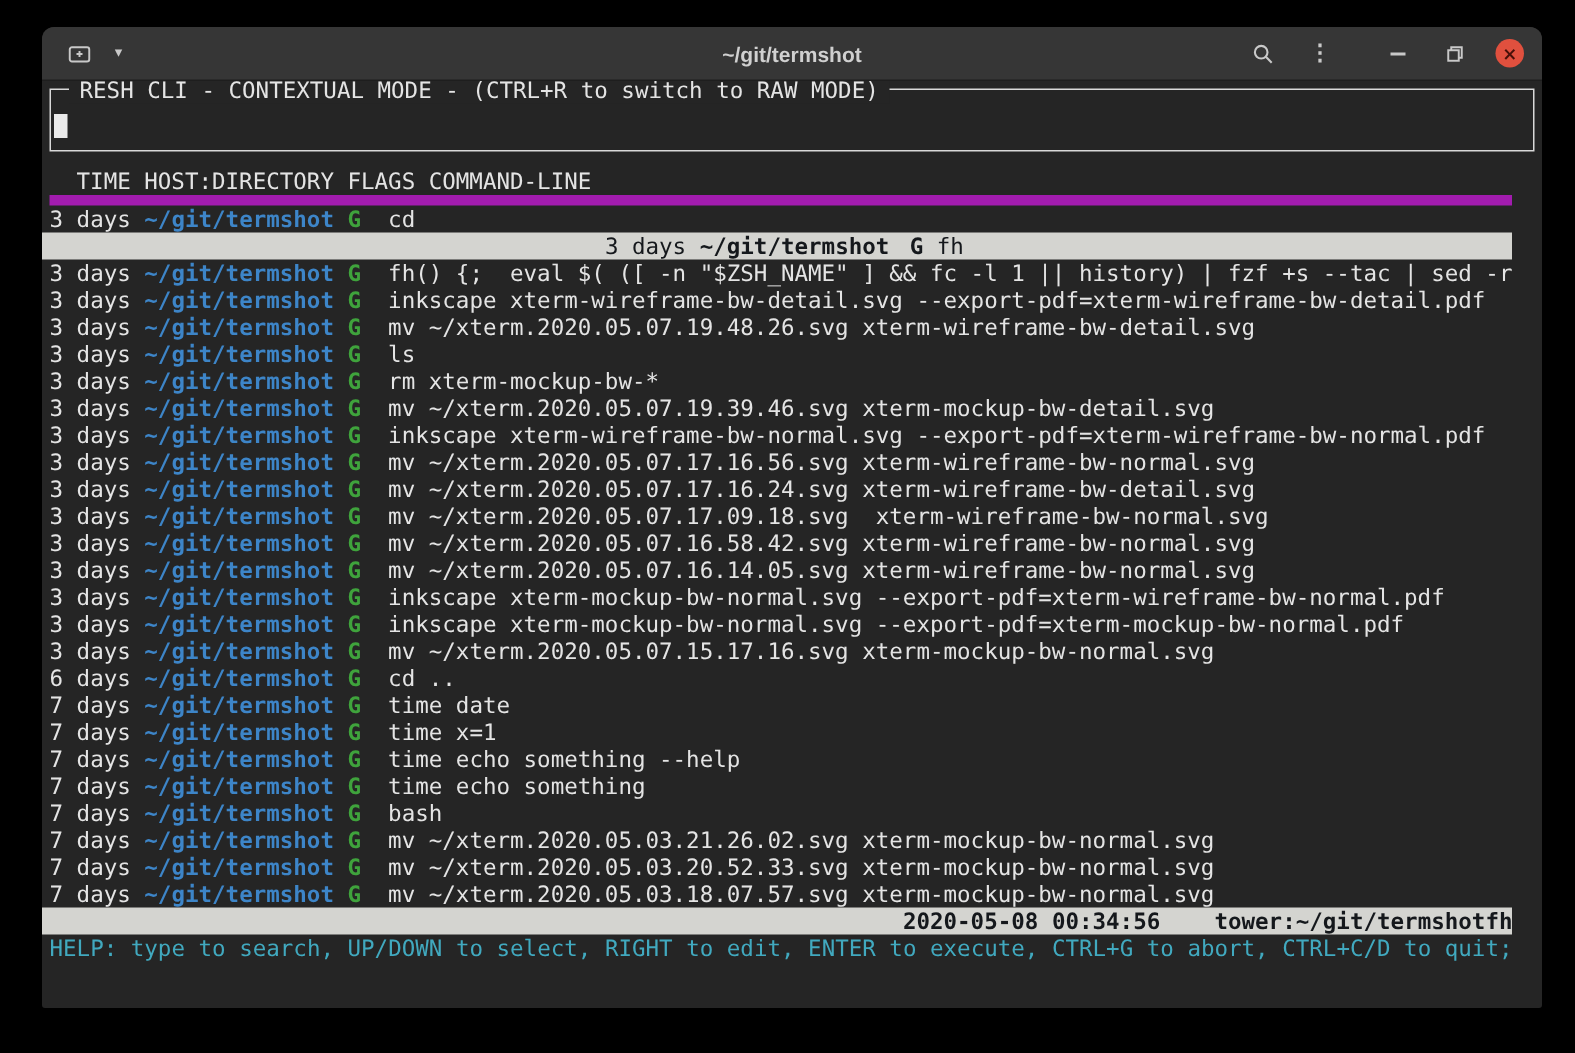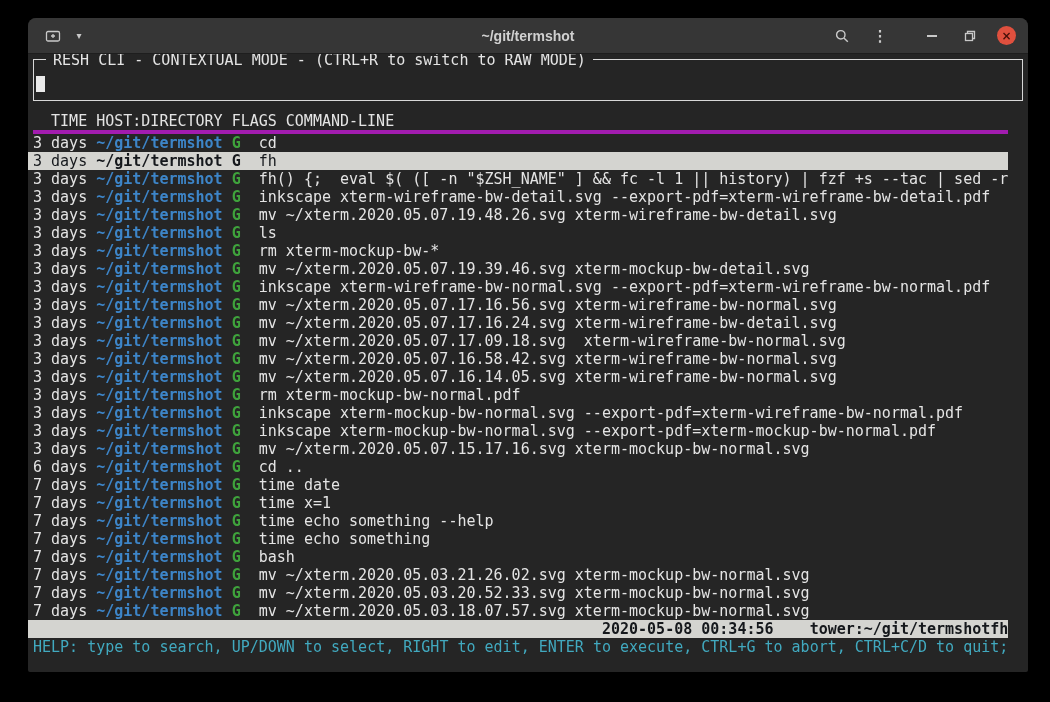--- a/index.html
+++ b/index.html
@@ -19,31 +19,31 @@
   .tb-btn.narrow{width:14px;}
   .chevron{font-size:10px;color:#c9c9c9;line-height:1;}
   .kebab{font-size:15px;color:#c9c9c9;font-weight:bold;line-height:1;}
   .win-controls{display:flex;align-items:center;gap:16px;margin-left:14px;}
   .min-bar{display:block;width:10px;height:2px;background:#c9c9c9;}
   .close-btn{width:19px;height:19px;border-radius:50%;background:var(--close-red);border:none;padding:0;color:#471009;font:bold 12px/18px "DejaVu Sans",sans-serif;text-align:center;display:flex;align-items:center;justify-content:center;}
   .terminal{position:absolute;left:0;right:0;top:36px;bottom:0;padding:5px 5px 0;font:15px/18px "DejaVu Sans Mono",monospace;color:var(--terminal-fg);overflow:hidden;border-radius:14px;}
   .resh-box{position:relative;height:40px;border:1px solid #d9d9d9;margin:0 0 11px;}
   .resh-legend{position:absolute;top:-9px;left:12px;padding:0 7px;background:var(--terminal-bg);white-space:pre;}
   .cursor-block{position:absolute;left:2px;top:16px;width:9px;height:16px;background:#eaeaea;}
-  .hist-header{height:18px;line-height:18px;white-space:pre;border-bottom:4px solid #a21caf;width:108ch;}
+  .hist-header{height:18px;line-height:18px;white-space:pre;border-bottom:7px solid #a21caf;width:108ch;}
   .h-time{display:inline-block;width:5ch;padding-left:2ch;}
   .h-dir{display:inline-block;width:15ch;}
   .h-flags{display:inline-block;width:6ch;}
   .h-cmd{display:inline-block;}
   .hrow{height:18px;line-height:18px;white-space:pre;}
   .hrow span{display:inline-block;vertical-align:top;}
   .r-time{width:7ch;}
   .r-dir{width:15ch;color:var(--dir-blue);font-weight:bold;}
   .r-flags{width:3ch;color:var(--flag-green);font-weight:bold;}
-  .hrow.selected{background:var(--selection-bg);}
+  .hrow.selected{background:var(--selection-bg);text-align:center;}
   .hrow.selected span{color:var(--selection-fg);}
   .fullcell{margin-left:-5px;padding-left:5px;width:108ch;}
   .status-bar{height:18px;line-height:18px;white-space:pre;background:var(--selection-bg);color:var(--selection-fg);font-weight:bold;text-align:right;}
   .s-ts{display:inline-block;width:27ch;padding-left:1ch;}
   .s-host{display:inline-block;width:24ch;}
   .help-line{height:18px;line-height:18px;white-space:pre;color:var(--help-cyan);}
 </style>
 </head>
 <body>
 
@@ -106,21 +106,20 @@
         <div class="hrow"><span class="r-time">3 days</span><span class="r-dir">~/git/termshot</span><span class="r-flags">G</span><span class="r-cmd">mv ~/xterm.2020.05.07.19.48.26.svg xterm-wireframe-bw-detail.svg</span></div>
         <div class="hrow"><span class="r-time">3 days</span><span class="r-dir">~/git/termshot</span><span class="r-flags">G</span><span class="r-cmd">ls</span></div>
         <div class="hrow"><span class="r-time">3 days</span><span class="r-dir">~/git/termshot</span><span class="r-flags">G</span><span class="r-cmd">rm xterm-mockup-bw-*</span></div>
         <div class="hrow"><span class="r-time">3 days</span><span class="r-dir">~/git/termshot</span><span class="r-flags">G</span><span class="r-cmd">mv ~/xterm.2020.05.07.19.39.46.svg xterm-mockup-bw-detail.svg</span></div>
         <div class="hrow"><span class="r-time">3 days</span><span class="r-dir">~/git/termshot</span><span class="r-flags">G</span><span class="r-cmd">inkscape xterm-wireframe-bw-normal.svg --export-pdf=xterm-wireframe-bw-normal.pdf</span></div>
         <div class="hrow"><span class="r-time">3 days</span><span class="r-dir">~/git/termshot</span><span class="r-flags">G</span><span class="r-cmd">mv ~/xterm.2020.05.07.17.16.56.svg xterm-wireframe-bw-normal.svg</span></div>
         <div class="hrow"><span class="r-time">3 days</span><span class="r-dir">~/git/termshot</span><span class="r-flags">G</span><span class="r-cmd">mv ~/xterm.2020.05.07.17.16.24.svg xterm-wireframe-bw-detail.svg</span></div>
         <div class="hrow"><span class="r-time">3 days</span><span class="r-dir">~/git/termshot</span><span class="r-flags">G</span><span class="r-cmd">mv ~/xterm.2020.05.07.17.09.18.svg  xterm-wireframe-bw-normal.svg</span></div>
         <div class="hrow"><span class="r-time">3 days</span><span class="r-dir">~/git/termshot</span><span class="r-flags">G</span><span class="r-cmd">mv ~/xterm.2020.05.07.16.58.42.svg xterm-wireframe-bw-normal.svg</span></div>
         <div class="hrow"><span class="r-time">3 days</span><span class="r-dir">~/git/termshot</span><span class="r-flags">G</span><span class="r-cmd">mv ~/xterm.2020.05.07.16.14.05.svg xterm-wireframe-bw-normal.svg</span></div>
-        <div class="hrow"><span class="r-time">3 days</span><span class="r-dir">~/git/termshot</span><span class="r-flags">G</span><span class="r-cmd">rm xterm-mockup-bw-normal.pdf</span></div>
         <div class="hrow"><span class="r-time">3 days</span><span class="r-dir">~/git/termshot</span><span class="r-flags">G</span><span class="r-cmd">inkscape xterm-mockup-bw-normal.svg --export-pdf=xterm-wireframe-bw-normal.pdf</span></div>
         <div class="hrow"><span class="r-time">3 days</span><span class="r-dir">~/git/termshot</span><span class="r-flags">G</span><span class="r-cmd">inkscape xterm-mockup-bw-normal.svg --export-pdf=xterm-mockup-bw-normal.pdf</span></div>
         <div class="hrow"><span class="r-time">3 days</span><span class="r-dir">~/git/termshot</span><span class="r-flags">G</span><span class="r-cmd">mv ~/xterm.2020.05.07.15.17.16.svg xterm-mockup-bw-normal.svg</span></div>
         <div class="hrow"><span class="r-time">6 days</span><span class="r-dir">~/git/termshot</span><span class="r-flags">G</span><span class="r-cmd">cd ..</span></div>
         <div class="hrow"><span class="r-time">7 days</span><span class="r-dir">~/git/termshot</span><span class="r-flags">G</span><span class="r-cmd">time date</span></div>
         <div class="hrow"><span class="r-time">7 days</span><span class="r-dir">~/git/termshot</span><span class="r-flags">G</span><span class="r-cmd">time x=1</span></div>
         <div class="hrow"><span class="r-time">7 days</span><span class="r-dir">~/git/termshot</span><span class="r-flags">G</span><span class="r-cmd">time echo something --help</span></div>
         <div class="hrow"><span class="r-time">7 days</span><span class="r-dir">~/git/termshot</span><span class="r-flags">G</span><span class="r-cmd">time echo something</span></div>
         <div class="hrow"><span class="r-time">7 days</span><span class="r-dir">~/git/termshot</span><span class="r-flags">G</span><span class="r-cmd">bash</span></div>
         <div class="hrow"><span class="r-time">7 days</span><span class="r-dir">~/git/termshot</span><span class="r-flags">G</span><span class="r-cmd">mv ~/xterm.2020.05.03.21.26.02.svg xterm-mockup-bw-normal.svg</span></div>

